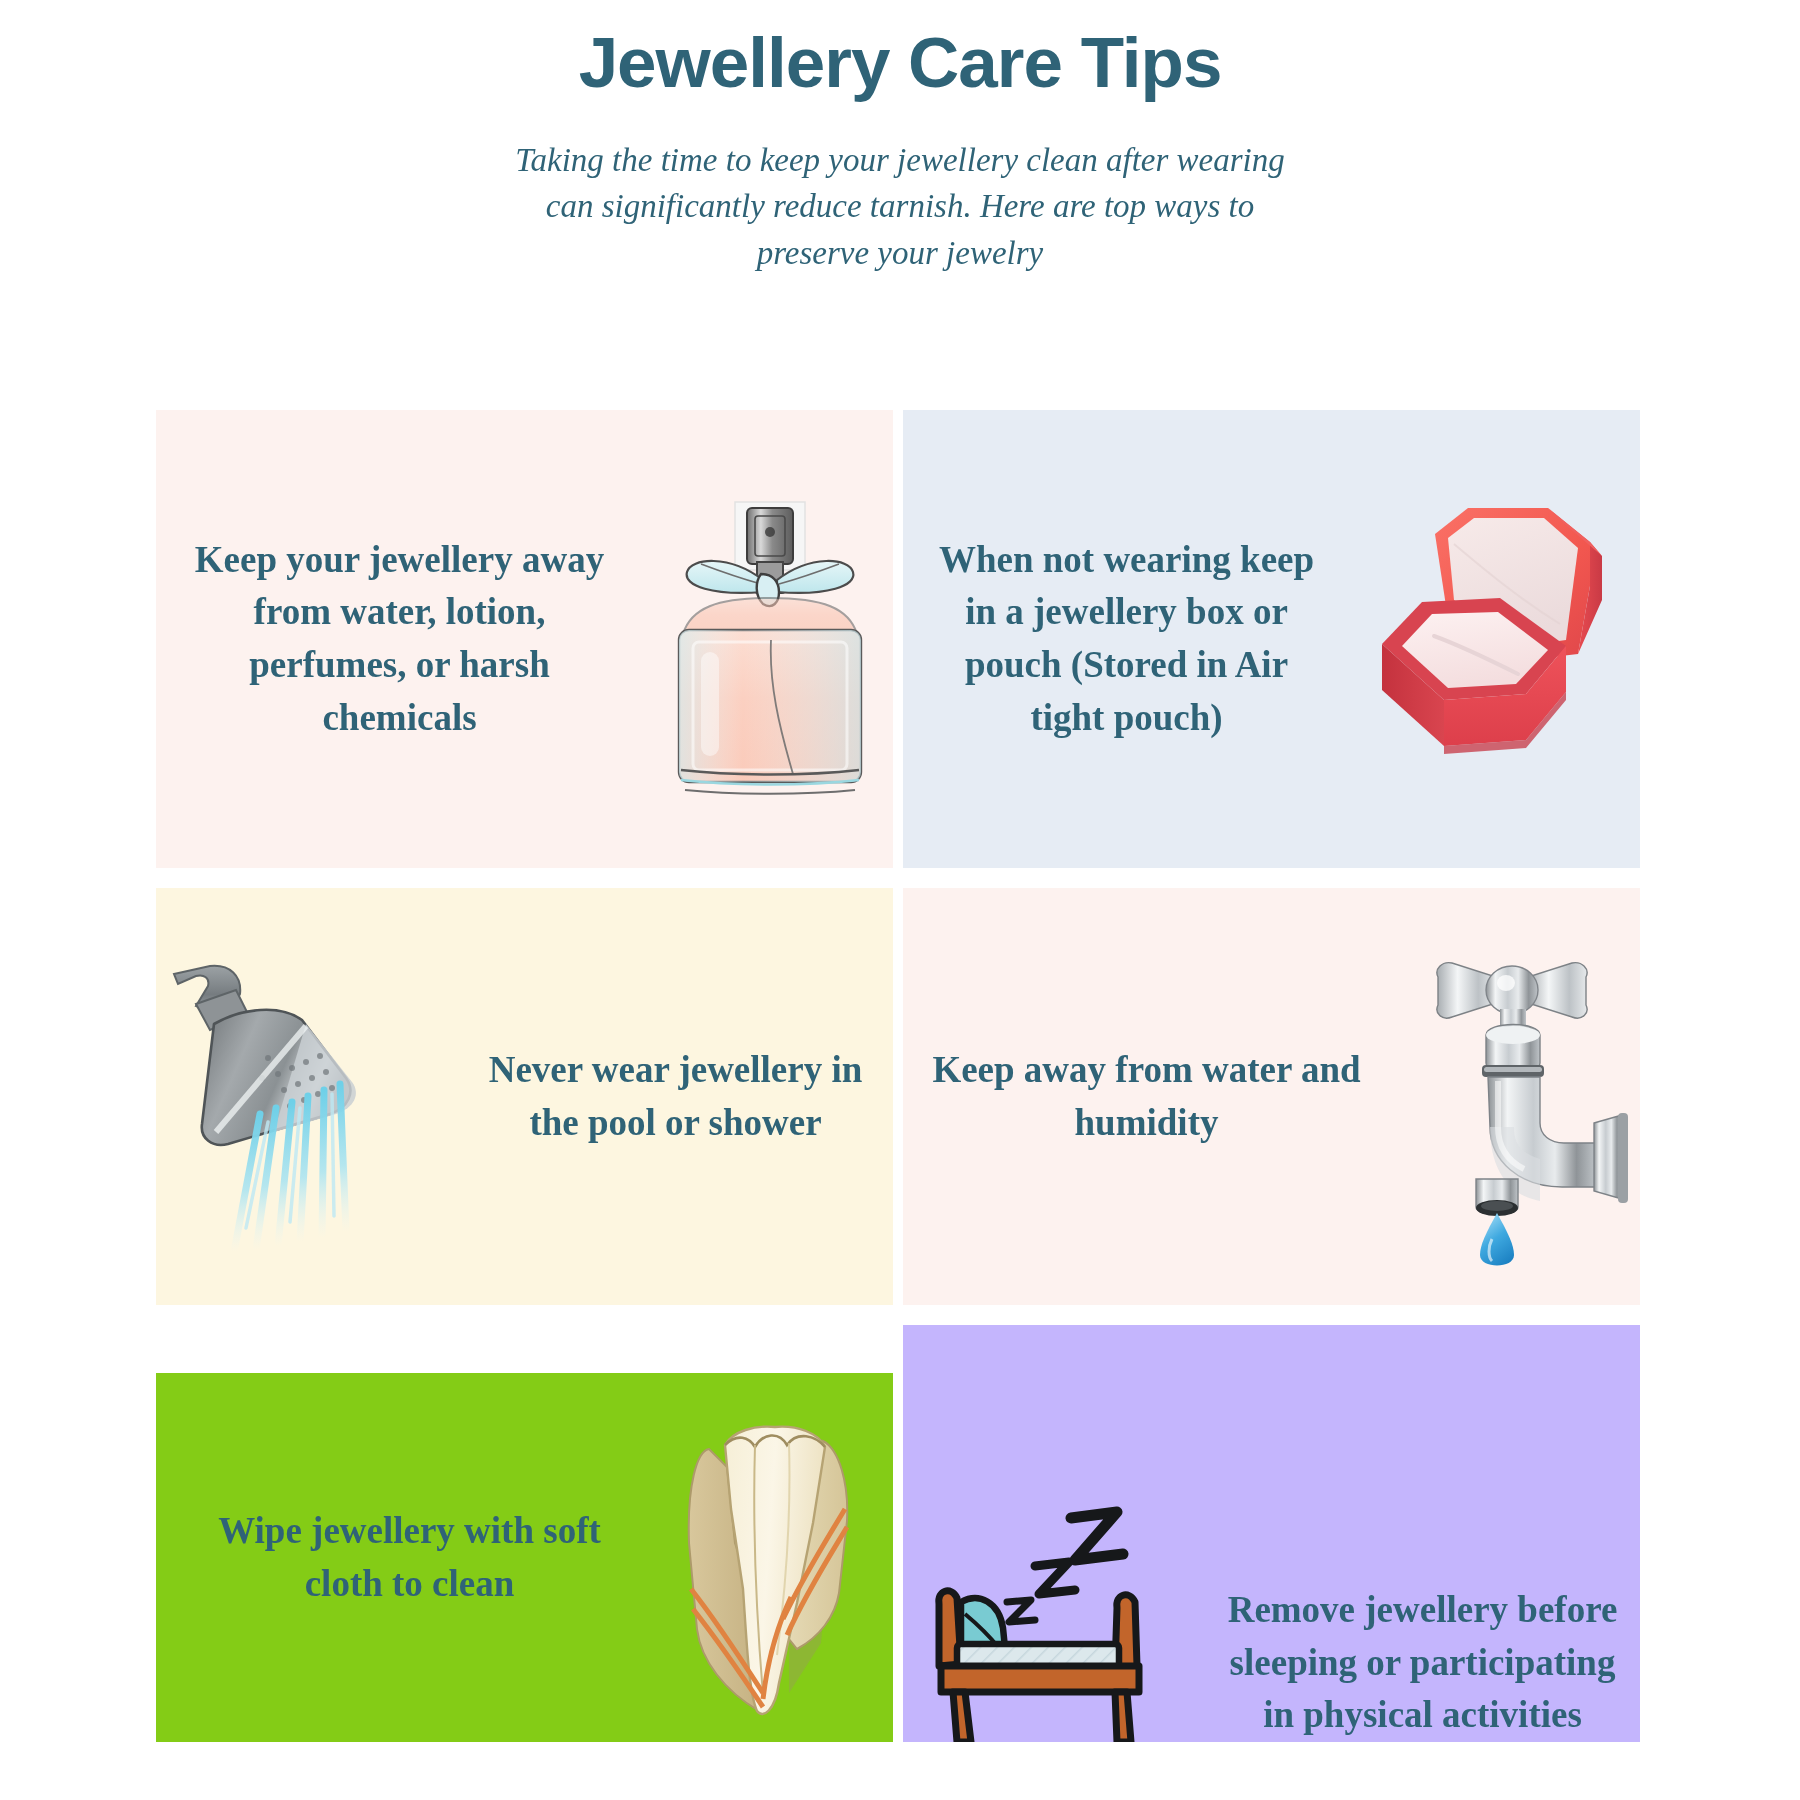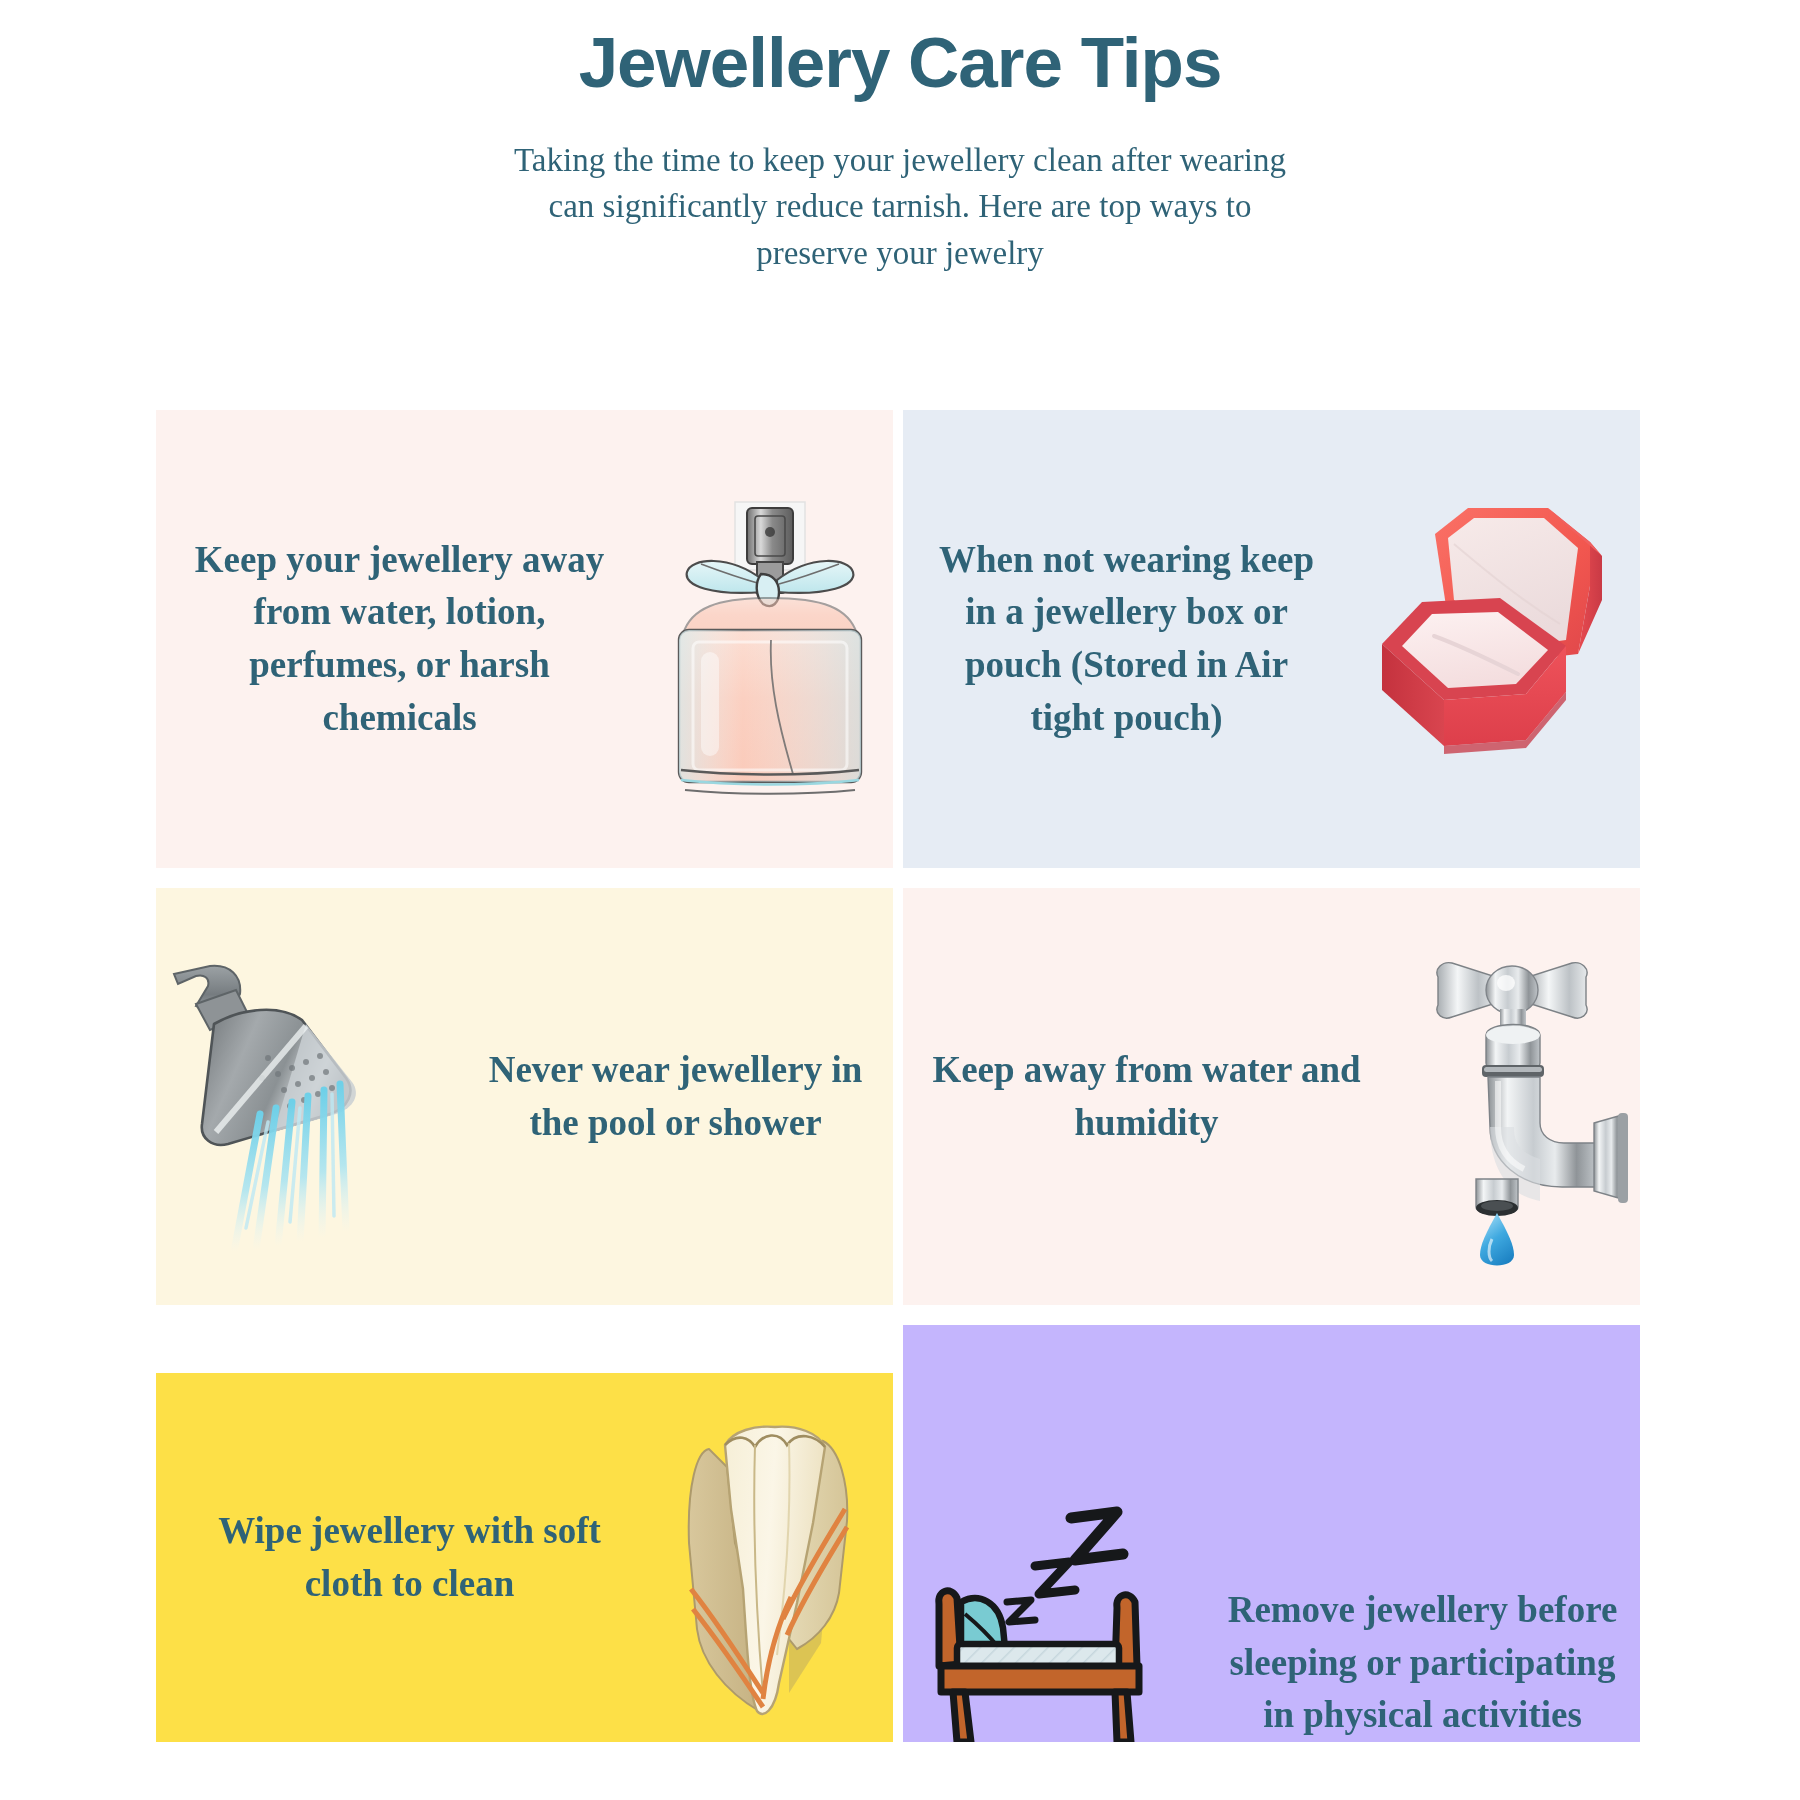--- a/index.html
+++ b/index.html
@@ -32,20 +32,21 @@
     font-size: 71px;
     line-height: 1.05;
     letter-spacing: -1px;
     color: #2F6377;
   }
 
   .page-subtitle {
     margin: 36px auto 0 auto;
     width: 800px;
     font-family: "Liberation Serif", serif;
+    font-style: italic;
     font-size: 33px;
     line-height: 1.42;
     color: #2F6377;
   }
 
   
   .grid {
     position: absolute;
     left: 156px;
     top: 410px;
@@ -356,21 +357,21 @@
           <ellipse cx="107" cy="259" rx="16" ry="5" fill="#4A4F52"></ellipse>
 
           <path d="M108 134 L108 180 C 108 200, 118 214, 134 222" fill="none" stroke="#FFFFFF" stroke-width="6" opacity=".55"></path>
 
           <path d="M107 266 C 96 286, 90 298, 90 308 C 90 322, 124 322, 124 308 C 124 298, 118 286, 107 266 Z" fill="url(#fcDrop)"></path>
           <path d="M102 292 C 98 300, 98 310, 102 314" fill="none" stroke="#FFFFFF" stroke-width="3" opacity=".6"></path>
         </svg>
       </div>
     </div>
 
-    <div class="card text-left" style="background:#fde047;margin-top:48px;">
+    <div class="card text-left" style="background:#84cc16;margin-top:48px;">
       <div class="card-text">Wipe jewellery with soft cloth to clean</div>
       <div class="card-art">
         <svg class="art-cloth" viewBox="0 0 230 330">
           <defs>
             <linearGradient id="clLight" x1="0" y1="0" x2="1" y2="0.2">
               <stop offset="0%" stop-color="#F6EFD7"></stop>
               <stop offset="50%" stop-color="#FBF6E7"></stop>
               <stop offset="100%" stop-color="#EDE2C2"></stop>
             </linearGradient>
             <linearGradient id="clDark" x1="0" y1="0" x2="1" y2="0">

